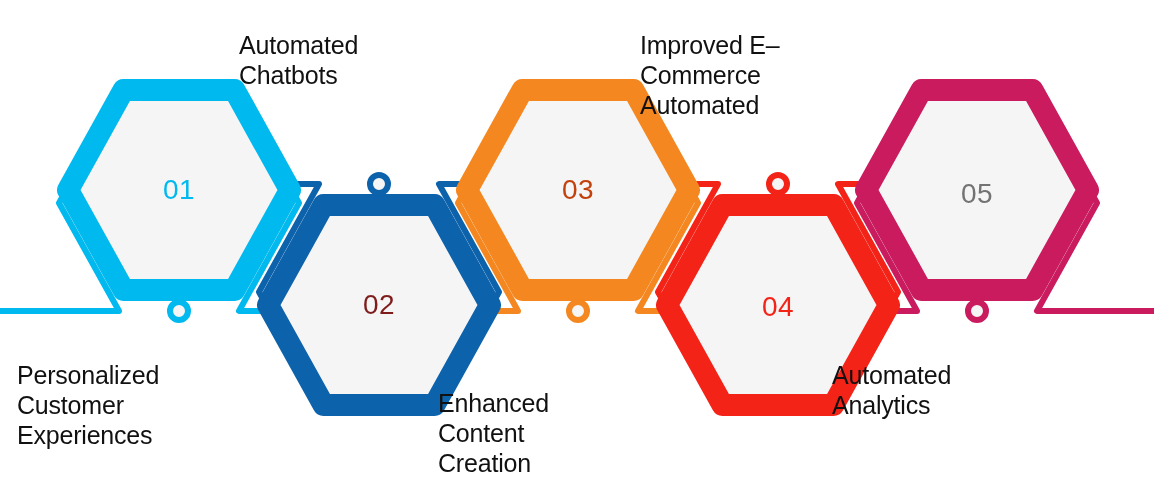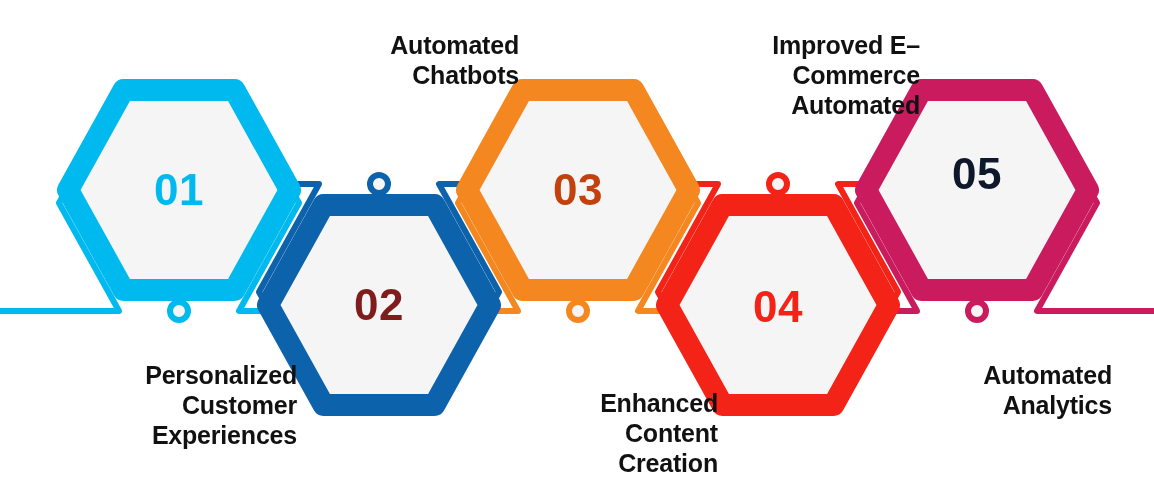--- a/index.html
+++ b/index.html
@@ -8,33 +8,33 @@
     width:1154px;height:493px;
     background:#ffffff;
     font-family:"Liberation Sans", sans-serif;
     overflow:hidden;
   }
   #stage{position:relative;width:1154px;height:493px;}
   #canvas{position:absolute;left:0;top:0;width:1154px;height:493px;}
 
   .caption{
     position:absolute;
-    text-align:right;
-    font-weight:bold;
+    text-align:left;
+    font-weight:normal;
     font-size:25px;
     line-height:30px;
     color:#111111;
     letter-spacing:-0.2px;
     white-space:pre-line;
   }
   .num{
     position:absolute;
     text-align:center;
-    font-weight:bold;
-    font-size:44px;
+    font-weight:normal;
+    font-size:28px;
     line-height:36px;
     letter-spacing:0.5px;
   }
 </style>
 </head>
 <body>
 
 <div id="stage">
   <svg id="canvas" viewBox="0 0 1154 493">
     <g id="layer-thin">
@@ -68,17 +68,17 @@
       <div class="caption" style="left: 239px; top: 30px; width: 280px;">Automated
 Chatbots</div>
       <div class="num" style="left: 508px; top: 172px; width: 140px; color: #c2410c;">03</div>
       <div class="caption" style="left: 438px; top: 360px; width: 280px; margin-top: 28px;">Enhanced
 Content
 Creation</div>
       <div class="num" style="left: 708px; top: 289px; width: 140px; color: rgb(244, 35, 24);">04</div>
       <div class="caption" style="left: 640px; top: 30px; width: 280px;">Improved E–
 Commerce
 Automated</div>
-      <div class="num" style="left: 907px; top: 156px; width: 140px; color: #0f172a;">05</div>
+      <div class="num" style="left: 907px; top: 176px; width: 140px; color: #737373;">05</div>
       <div class="caption" style="left: 832px; top: 360px; width: 280px;">Automated
 Analytics</div>
     </div>
 </div>
 
 </body></html>

